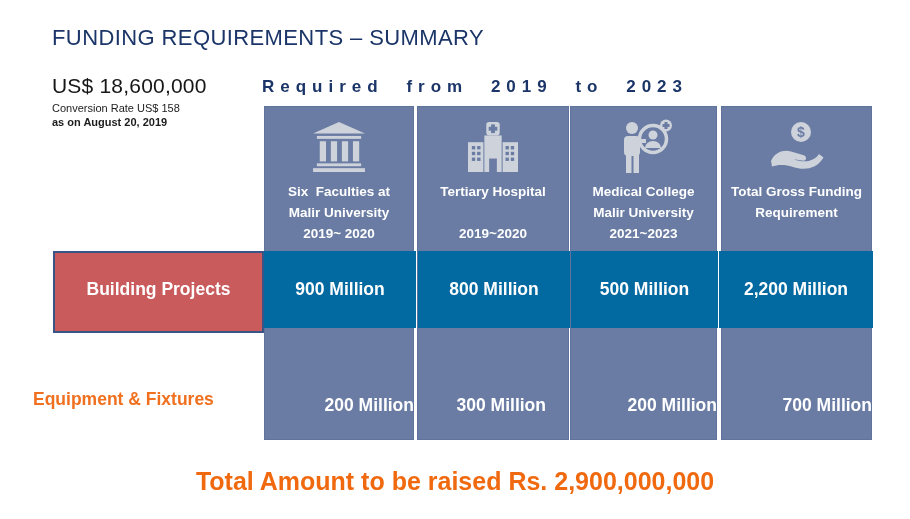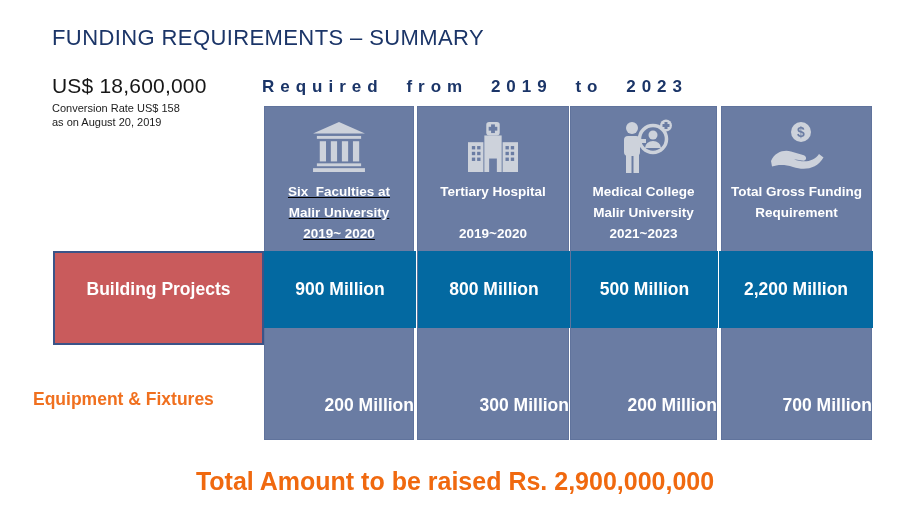--- a/index.html
+++ b/index.html
@@ -11,46 +11,46 @@
     position:absolute; left:52px; top:25px;
     font-size:22px; font-weight:normal; color:#1B3568; letter-spacing:0.4px;
   }
   .usd-amount{
     position:absolute; left:52px; top:74px;
     font-size:21px; color:#161616; letter-spacing:0.2px;
   }
   .conv-note{
     position:absolute; left:52px; font-size:11px; color:#1c1c1c;
   }
-  .conv-1{top:102px;} .conv-2{top:116px;}
+  .conv-1{top:102px;} .conv-2{top:116px;font-weight:bold;}
   .period-heading{
     position:absolute; left:262px; top:77px;
     font-size:17px; font-weight:bold; color:#1B3568;
     letter-spacing:6px; word-spacing:12px; white-space:nowrap;
   }
   
   .col{
     position:absolute; top:106px; height:334px; background:#6A7CA3;
     border:1px solid #60739C; box-sizing:border-box;
   }
-  .col1{left:264px; width:150px;text-decoration:underline;}
+  .col1{left:264px; width:150px;}
   .col2{left:417px; width:152px;}
   .col3{left:570px; width:147px;}
   .col4{left:721px; width:151px;}
   .icon-wrap{
     height:64px; margin-top:8px; display:flex; align-items:center; justify-content:center;
   }
   .col-lines{margin-top:2px; text-align:center;}
   .line{
     min-height:21px; line-height:21px; font-size:13.5px; font-weight:bold;
     color:#ffffff; white-space:pre-wrap;
   }
   
   .bp-label{
-    position:absolute; left:53px; top:251px; width:211px; height:94px;
+    position:absolute; left:53px; top:251px; width:211px; height:82px;
     box-sizing:border-box; background:#C95B5C; border:2px solid #3B5488;
     color:#ffffff; font-size:17.5px; font-weight:bold;
     text-align:center; line-height:72px;
   }
   .bp-cell{
     position:absolute; top:251px; height:77px; background:#0369a1;
     color:#ffffff; font-size:17.5px; font-weight:bold;
     text-align:center; line-height:77px;
   }
   .bp1{left:264px; width:152px;}
@@ -60,21 +60,21 @@
   
   .eq-label{
     position:absolute; left:33px; top:389px;
     font-size:17.5px; font-weight:bold; color:#F0701F;
   }
   .eq-cell{
     position:absolute; top:385px; height:40px; line-height:40px;
     color:#ffffff; font-size:17.5px; font-weight:bold; text-align:right;
   }
   .eq1{left:264px; width:150px;}
-  .eq2{left:417px; width:152px;}
+  .eq2{left:394px; width:152px;}
   .eq3{left:570px; width:147px;}
   .eq4{left:721px; width:151px;}
   
   .total-line{
     position:absolute; left:0; right:0; top:467px; text-align:center;
     font-size:25px; font-weight:bold; color:#F0690F;
   }
   svg{display:block;}
 </style>
 </head>

